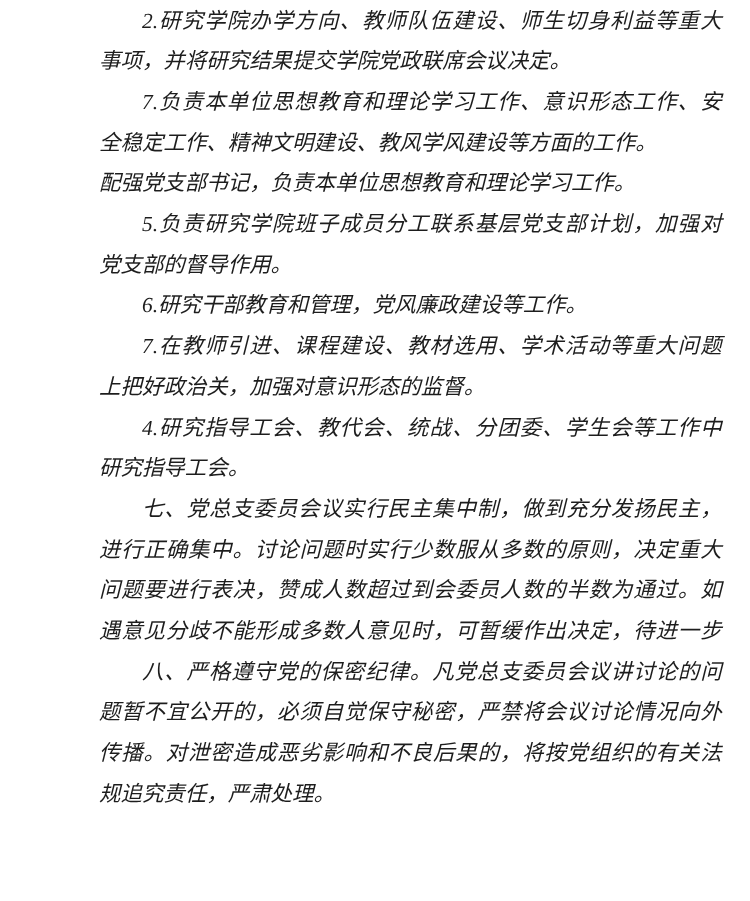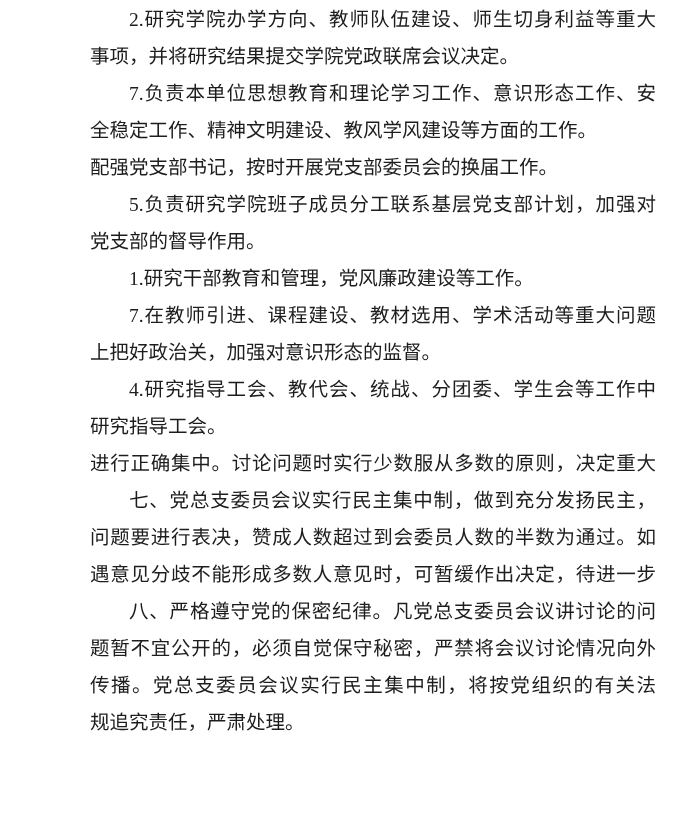--- a/index.html
+++ b/index.html
@@ -27,20 +27,21 @@
     padding: 0;
     font-size: 19.5px;
     line-height: 37px;
   }
   .line {
     display: block;
     white-space: nowrap;
     text-align: justify;
     text-align-last: justify;
     text-justify: inter-character;
+    font-style: italic;
   }
   .line.last {
     text-align-last: left;
   }
   .line.first {
     text-indent: 39px;
   }
 </style>
 </head>
 <body>
@@ -49,43 +50,43 @@
   <div class="doc-body" id="doc-body" style="color: rgb(29, 29, 29);">
       <p class="para">
         <span class="line first">2.研究学院办学方向、教师队伍建设、师生切身利益等重大</span>
         <span class="line last">事项，并将研究结果提交学院党政联席会议决定。</span>
       </p>
       <p class="para">
         <span class="line first">7.负责本单位思想教育和理论学习工作、意识形态工作、安</span>
         <span class="line last">全稳定工作、精神文明建设、教风学风建设等方面的工作。</span>
       </p>
       <p class="para">
-        <span class="line last">配强党支部书记，按时开展党支部委员会的换届工作。</span>
+        <span class="line last">配强党支部书记，负责本单位思想教育和理论学习工作。</span>
       </p>
       <p class="para">
         <span class="line first">5.负责研究学院班子成员分工联系基层党支部计划，加强对</span>
         <span class="line last">党支部的督导作用。</span>
       </p>
       <p class="para">
-        <span class="line first last">1.研究干部教育和管理，党风廉政建设等工作。</span>
+        <span class="line first last">6.研究干部教育和管理，党风廉政建设等工作。</span>
       </p>
       <p class="para">
         <span class="line first">7.在教师引进、课程建设、教材选用、学术活动等重大问题</span>
         <span class="line last">上把好政治关，加强对意识形态的监督。</span>
       </p>
       <p class="para">
         <span class="line first">4.研究指导工会、教代会、统战、分团委、学生会等工作中</span>
         <span class="line last">研究指导工会。</span>
       </p>
       <p class="para">
+        <span class="line first">七、党总支委员会议实行民主集中制，做到充分发扬民主，</span>
         <span class="line">进行正确集中。讨论问题时实行少数服从多数的原则，决定重大</span>
-        <span class="line first">七、党总支委员会议实行民主集中制，做到充分发扬民主，</span>
         <span class="line">问题要进行表决，赞成人数超过到会委员人数的半数为通过。如</span>
         <span class="line">遇意见分歧不能形成多数人意见时，可暂缓作出决定，待进一步</span>
       </p>
       <p class="para">
         <span class="line first">八、严格遵守党的保密纪律。凡党总支委员会议讲讨论的问</span>
         <span class="line">题暂不宜公开的，必须自觉保守秘密，严禁将会议讨论情况向外</span>
-        <span class="line">传播。党总支委员会议实行民主集中制，将按党组织的有关法</span>
+        <span class="line">传播。对泄密造成恶劣影响和不良后果的，将按党组织的有关法</span>
         <span class="line last">规追究责任，严肃处理。</span>
       </p>
     </div>
 </div>
 
 </body></html>

